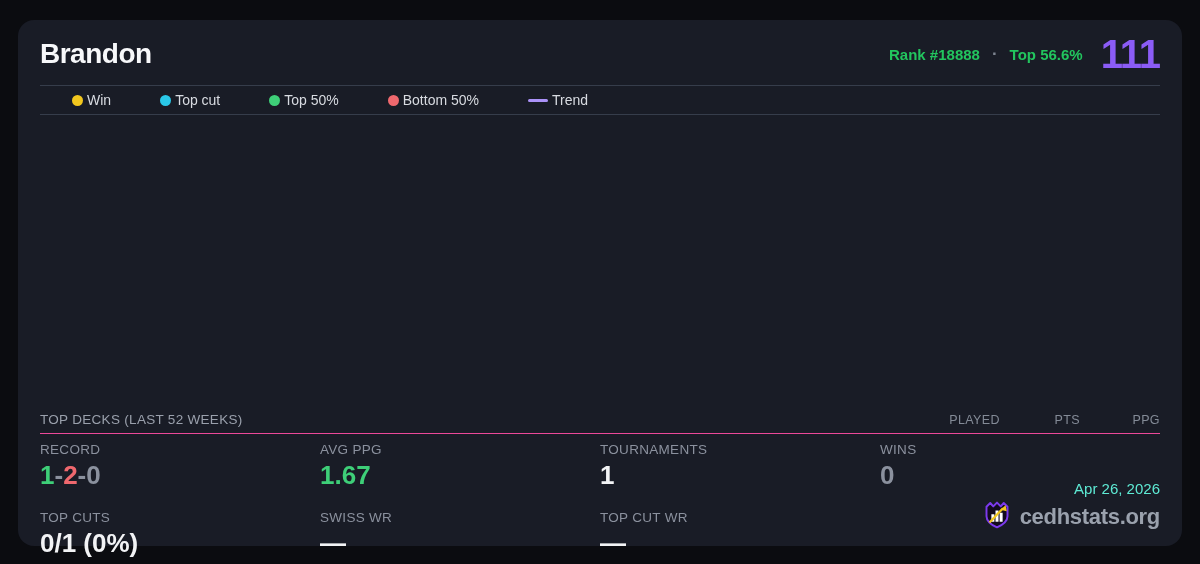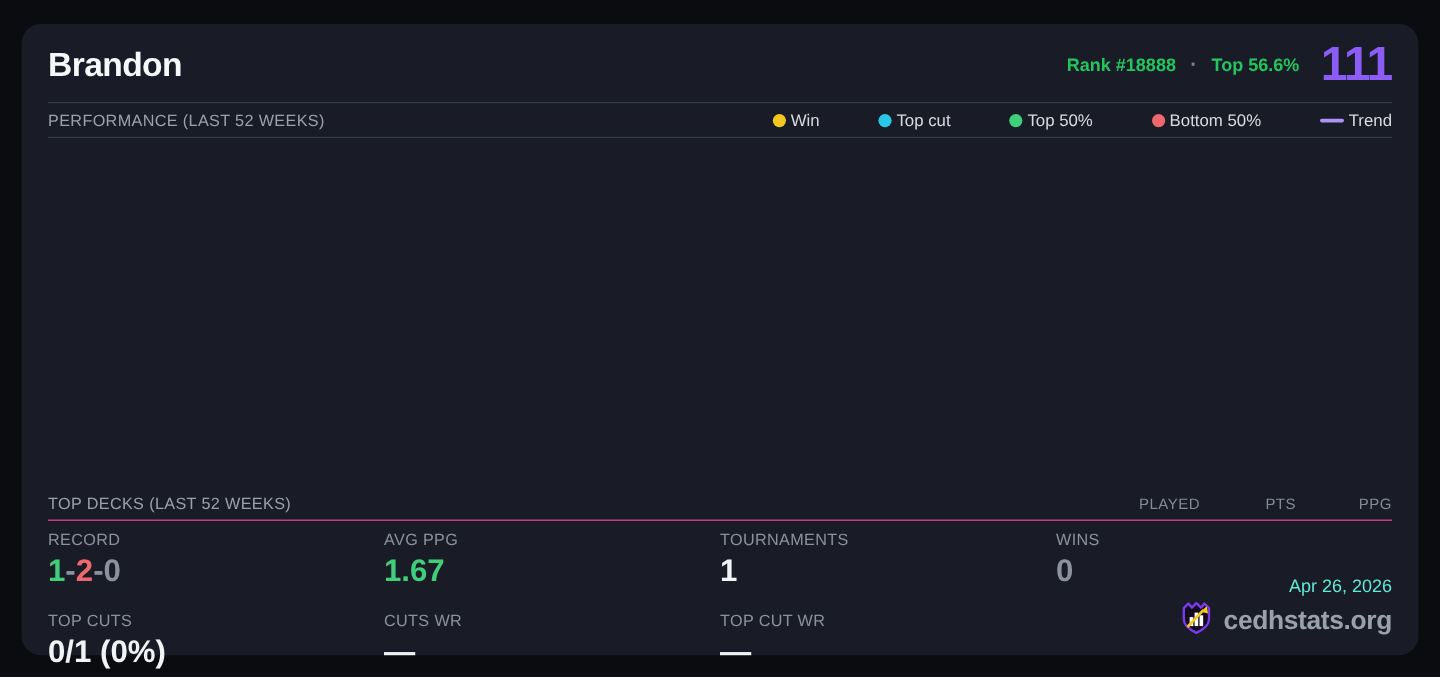--- a/index.html
+++ b/index.html
@@ -106,21 +106,20 @@
     <div class="page-title">Brandon</div>
     <div class="rank-group">
       <span class="rank-text">Rank #18888</span>
       <span class="rank-sep">·</span>
       <span class="rank-text">Top 56.6%</span>
       <span class="rating" style="color: rgb(139, 92, 246);">111</span>
     </div>
   </div>
 
   <div class="perf-row">
-    <span class="section-title">PERFORMANCE (LAST 52 WEEKS)</span>
     <div class="legend">
       <span class="legend-item">
         <i class="legend-dot" style="background: rgb(242, 199, 30);"></i>
         <span class="legend-label">Win</span>
       </span>
       <span class="legend-item">
         <i class="legend-dot" style="background: rgb(42, 200, 232);"></i>
         <span class="legend-label">Top cut</span>
       </span>
       <span class="legend-item">
@@ -170,21 +169,21 @@
       <div class="stat-label">WINS</div>
       <div class="stat-value dim">0</div>
     </div>
 
     <div class="stat-block">
       <div class="stat-label">TOP CUTS</div>
       <div class="stat-value">0/1 (0%)</div>
     </div>
 
     <div class="stat-block">
-      <div class="stat-label">CUTS WR</div>
+      <div class="stat-label">SWISS WR</div>
       <div class="stat-value">—</div>
     </div>
 
     <div class="stat-block">
       <div class="stat-label">TOP CUT WR</div>
       <div class="stat-value">—</div>
     </div>
 
     <div class="stat-block"></div>
   </div>

